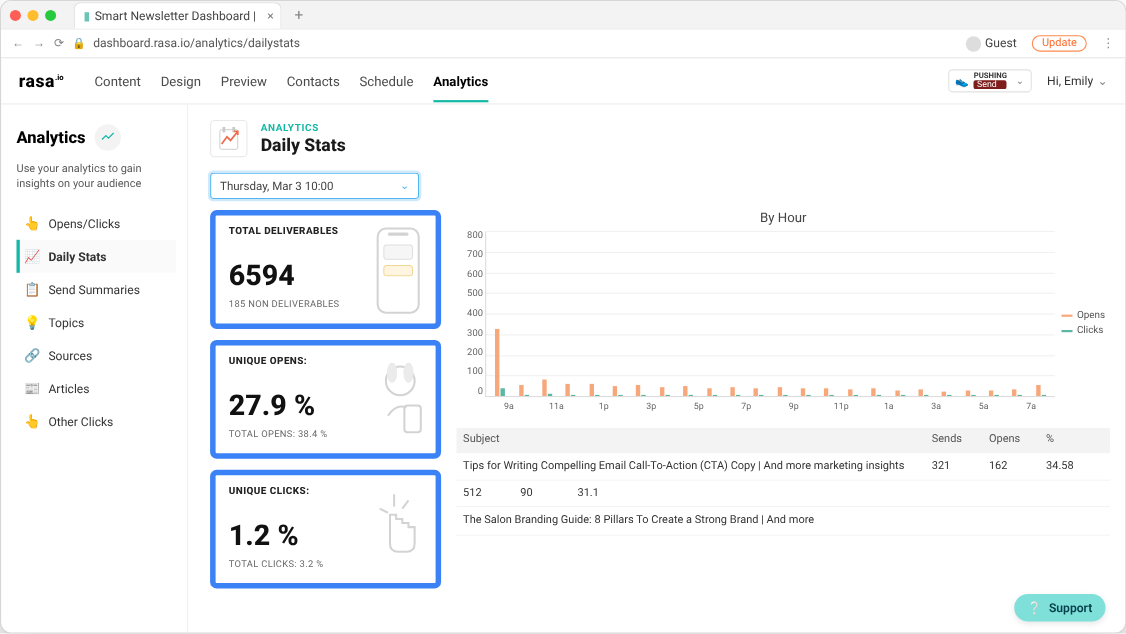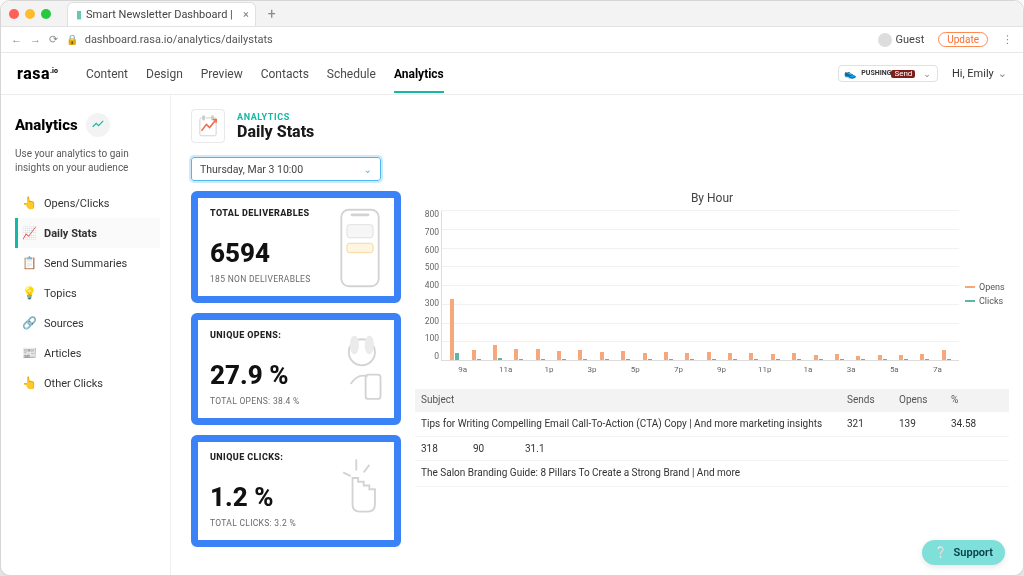--- a/index.html
+++ b/index.html
@@ -43,21 +43,21 @@
   .main { flex:1; padding: 14px 14px 0 20px; overflow:hidden; }
   .page-head { display:flex; align-items:center; gap:12px; }
   .page-icon { width:34px; height:34px; border:1px solid #e8e8e8; border-radius:4px; display:flex; align-items:center; justify-content:center; position:relative; }
   .page-icon svg { width:26px; height:26px; }
   .crumb { font-size: 9px; font-weight:700; color:#14b8a6; letter-spacing:.6px; }
   .page-title { font-size: 16px; font-weight:800; color:#1a1a1a; }
   .date-select { margin:14px 0 10px; width:190px; height:24px; border:1px solid #4fb6f0; outline:2px solid #cfe9fb; border-radius:3px; display:flex; align-items:center; justify-content:space-between; padding:0 8px; font-size:10.5px; color:#444; }
   .chev { font-size:10px; color:#4fb6f0; }
   .grid { display:flex; gap:14px; }
   .col-stats { width: 210px; display:flex; flex-direction:column; gap:10px; }
-  .card { border:7px solid #3b82f6; border-radius:6px; padding:10px 12px 12px; position:relative; }
+  .card { border:5px solid #3b82f6; border-radius:6px; padding:10px 12px 12px; position:relative; }
   .card-label { font-size:9px; font-weight:800; color:#222; letter-spacing:.4px; }
   .card-big { font-size:26px; font-weight:800; color:#111; margin-top:20px; }
   .card-sub { font-size:8.5px; color:#6a6a6a; margin-top:6px; letter-spacing:.3px; }
   .card-illus { position:absolute; right:6px; top:8px; bottom:8px; width:56px; opacity:.9; }
   .col-chart { flex:1; display:flex; flex-direction:column; }
   .chart-title { text-align:center; font-size:12px; color:#444; margin-bottom:4px; }
   .chart-wrap { display:flex; }
   .chart { flex:1; height:170px; position:relative; font-size:8.5px; color:#666; }
   .ylabels { position:absolute; left:0; top:0; bottom:18px; width:24px; display:flex; flex-direction:column; justify-content:space-between; text-align:right; }
   .plot { position:absolute; left:26px; right:0; top:2px; bottom:18px; border-left:1px solid #ddd; border-bottom:1px solid #ddd; display:flex; align-items:flex-end; gap:0; padding:0 2px; }
@@ -119,21 +119,21 @@
         <div class="navitem">Content</div>
         <div class="navitem">Design</div>
         <div class="navitem">Preview</div>
         <div class="navitem">Contacts</div>
         <div class="navitem">Schedule</div>
         <div class="navitem active">Analytics</div>
       </div>
     <div class="hdr-right">
       <div class="pushing-badge">
         <span style="font-size:10px">👟</span>
-        <span style="display:flex;flex-direction:row;line-height:1">
+        <span style="display:flex;flex-direction:column;line-height:1">
           <span style="font-weight:700;font-size:7px">PUSHING</span>
           <span class="flag">Send</span>
         </span>
         <span style="margin-left:4px;color:#888">⌄</span>
       </div>
       <div style="display:flex;align-items:flex-start;gap:4px">
         <span>Hi, Emily</span>
         <span style="color:#888">⌄</span>
       </div>
     </div>
@@ -396,25 +396,25 @@
             <div class="thead">
               <div class="c-sub">Subject</div>
               <div class="c-s">Sends</div>
               <div class="c-o">Opens</div>
               <div class="c-p">%</div>
             </div>
             <div id="tbody">
                 <div class="trow">
                   <div class="c-sub">Tips for Writing Compelling Email Call-To-Action (CTA) Copy | And more marketing insights</div>
                   <div class="c-s">321</div>
-                  <div class="c-o">139</div>
+                  <div class="c-o">162</div>
                   <div class="c-p">34.58</div>
                 </div>
                 <div class="trow">
-                  <div class="c-s">318</div>
+                  <div class="c-s">512</div>
                   <div class="c-o">90</div>
                   <div class="c-p">31.1</div>
                 </div>
                 <div class="trow">
                   <div class="c-sub">The Salon Branding Guide: 8 Pillars To Create a Strong Brand | And more</div>
                   <div class="c-s"></div>
                   <div class="c-o"></div>
                   <div class="c-p"></div>
                 </div>
               </div>

